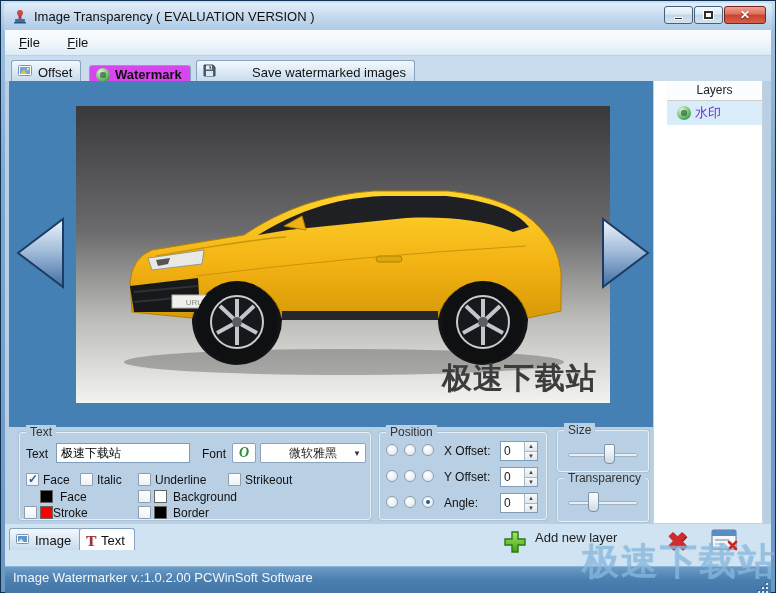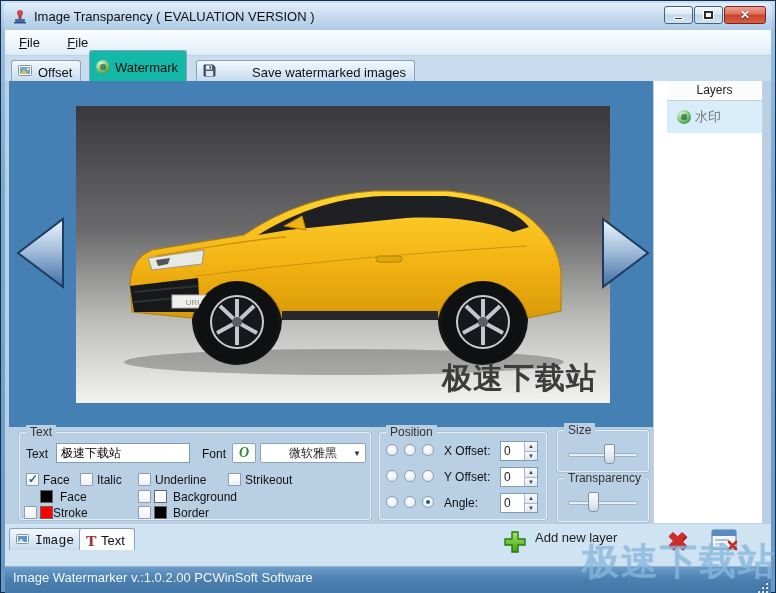--- a/index.html
+++ b/index.html
@@ -36,21 +36,21 @@
     font-size:13px; color:#111; cursor:default; }
   .menu-item::first-letter { text-decoration:underline; }
 
   
   .tabstrip { position:absolute; left:4px; top:55px; right:4px; height:25px;
     background:#c9dcee; }
   .tab { position:absolute; bottom:0; height:21px; padding:2px 8px 0 6px;
     display:flex; align-items:center; gap:5px; font-size:13px; color:#111;
     background:linear-gradient(180deg,#f3f8fd 0%,#ddeaf5 50%,#c8dcee 100%);
     border:1px solid #87a3bf; border-bottom:none; border-radius:3px 3px 0 0; }
-  .tab.active { height:31px; background:#14b8a6; z-index:2; }
+  .tab.active { height:16px; background:#d946ef; z-index:2;font-weight:bold; }
 
   
   .mini { display:inline-block; }
 
   
   .sphere { width:14px; height:14px; border-radius:50%;
     background:radial-gradient(circle at 34% 28%, #dff2d8 0%, #8fd08a 40%, #43a052 75%, #2c7b3c 100%);
     position:relative; }
   .sphere::after { content:""; position:absolute; left:4px; top:4px; width:6px; height:6px;
     background:#2a5a33; border-radius:2px; opacity:.65; }
@@ -65,22 +65,22 @@
   .photo-wm { position:absolute; right:13px; bottom:4px; font-size:30px; font-weight:bold;
     color:#3c3c3c; letter-spacing:1px; }
   .nav-arrow { position:absolute; top:133px; width:58px; height:78px; cursor:pointer; }
   .nav-arrow.left { left:2px; } .nav-arrow.right { left:588px; }
 
   
   .layers { position:absolute; left:652px; top:80px; width:110px; height:443px;
     background:#ffffff; border:1px solid #c4d2de; border-top:none;padding-left:13px; }
   .layers-header { height:20px; line-height:19px; text-align:center; font-size:12px; color:#222;
     border-bottom:1px solid #cfcfcf; background:#fbfcfd; }
-  .layer-item { height:32px; display:flex; align-items:center; gap:4px; padding-left:10px;
-    background:#d8ecf9; font-size:13px; color:#737373; cursor:default; }
+  .layer-item { height:24px; display:flex; align-items:center; gap:4px; padding-left:10px;
+    background:#d8ecf9; font-size:13px; color:#6d28d9; cursor:default; }
 
   
   .group { position:absolute; border:1px solid #e6eff7; border-radius:3px;
     box-shadow:0 0 0 1px rgba(130,155,180,.25); }
   .legend { position:absolute; top:-8px; left:6px; padding:0 4px; background:#b9cfe3;
     font-size:12px; color:#333; }
 
   .g-text { left:18px; top:431px; width:352px; height:88px; }
   .g-pos  { left:378px; top:431px; width:168px; height:88px; }
   .g-size { left:556px; top:429px; width:92px; height:42px; }
@@ -128,21 +128,21 @@
   .g-size .slider-thumb { left:46px; }
   .g-tra .slider-thumb { left:30px; }
 
   
   .bottom-strip { position:absolute; left:4px; top:523px; right:4px; height:42px; background:#cfe3f2; }
   .btab { position:absolute; top:4px; height:22px; padding:2px 9px 0 6px; display:flex;
     align-items:center; gap:5px; font-size:13px; color:#111;
     background:linear-gradient(180deg,#f3f8fd 0%,#ddeaf5 50%,#c8dcee 100%);
     border:1px solid #87a3bf; border-bottom:none; border-radius:3px 3px 0 0; cursor:pointer; }
   .btab.active { background:#fdfeff; z-index:2; }
-  .btab-image { left:4px;font-family:Liberation Mono, monospace; }
+  .btab-image { left:4px; }
   .btab-text { left:74px; }
   .t-icon { font-family:"Liberation Serif", serif; font-weight:bold; font-size:15px;
     color:#9b3434; text-shadow:1px 0 0 #d0a8a8; line-height:14px; }
 
   .addlayer { position:absolute; left:498px; top:6px; display:flex; align-items:flex-start; gap:8px;
     cursor:pointer; }
   .addlayer-label { font-size:13px; color:#222; }
 
   .redx { position:absolute; left:662px; top:2px; font-size:25px; font-weight:bold;
     color:#d22b2b; text-shadow:1px 1px 0 #8e1616; cursor:pointer; line-height:30px; }

